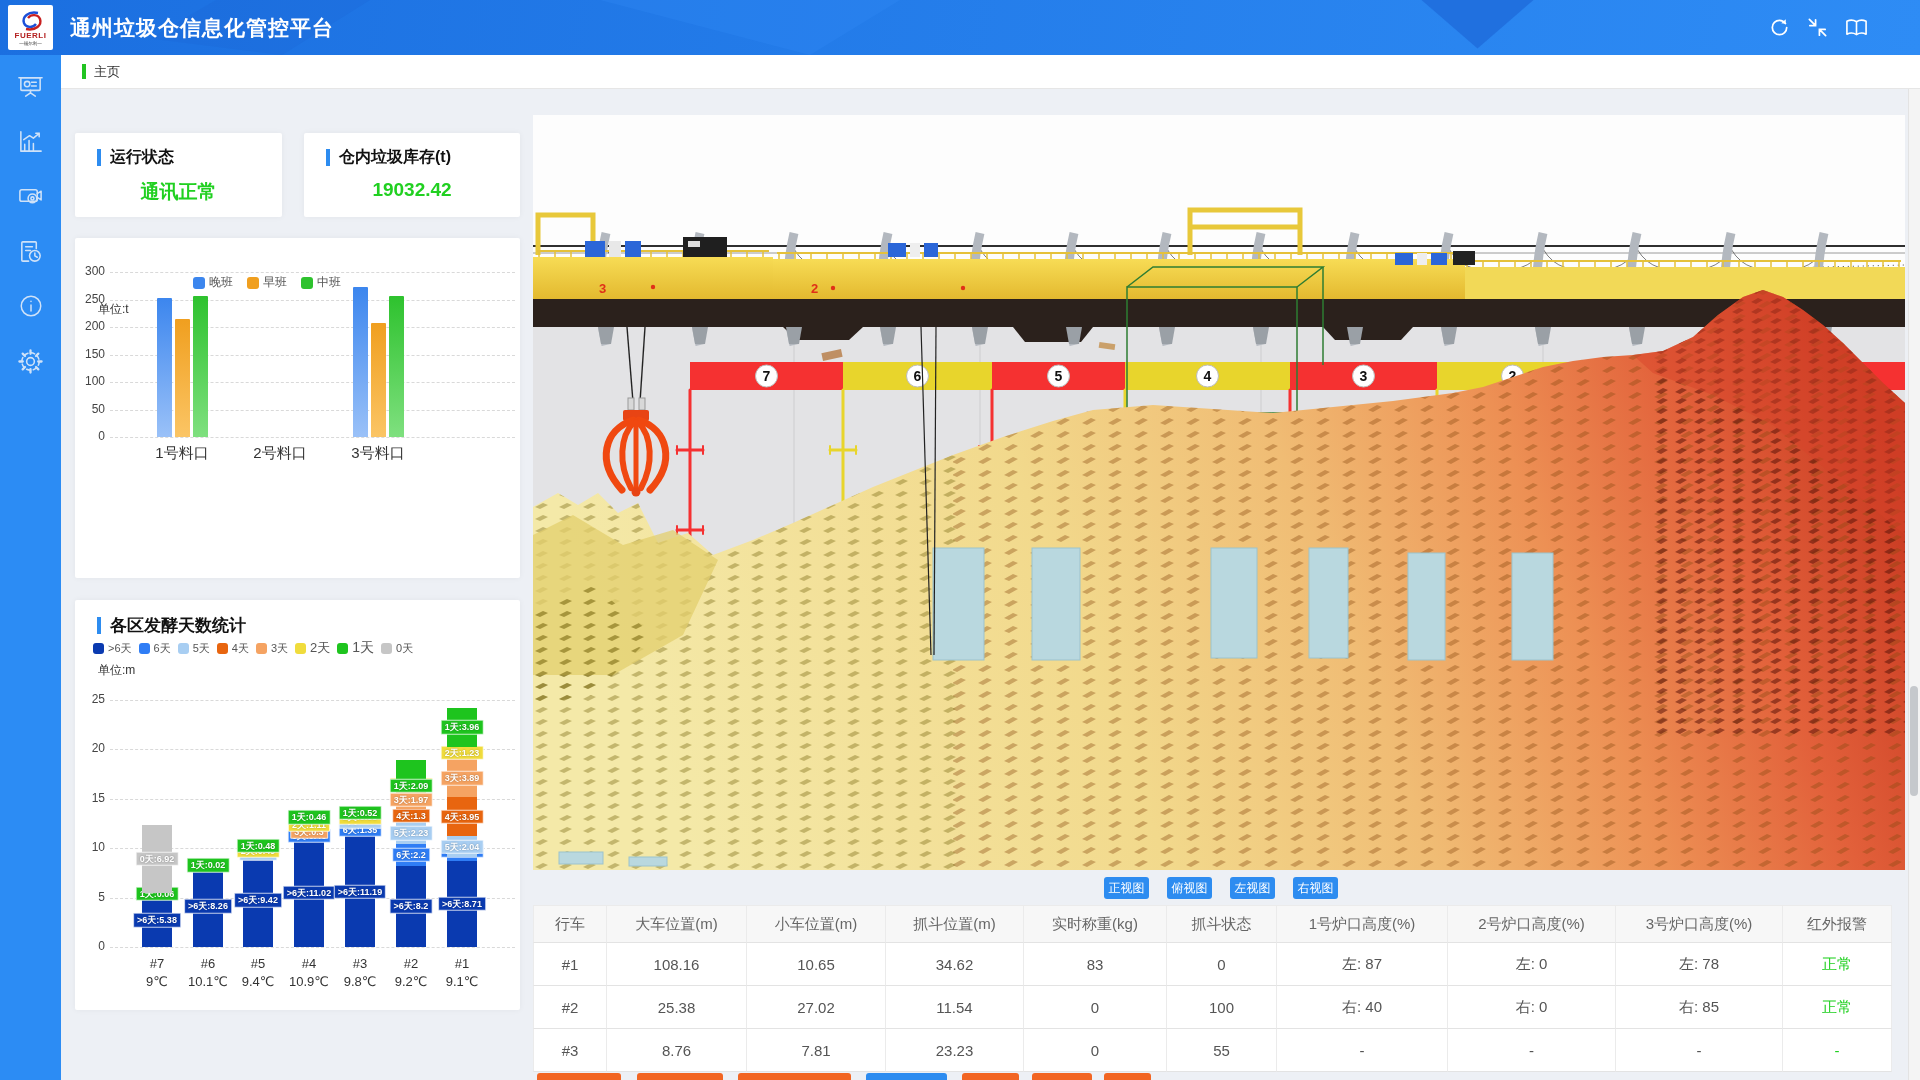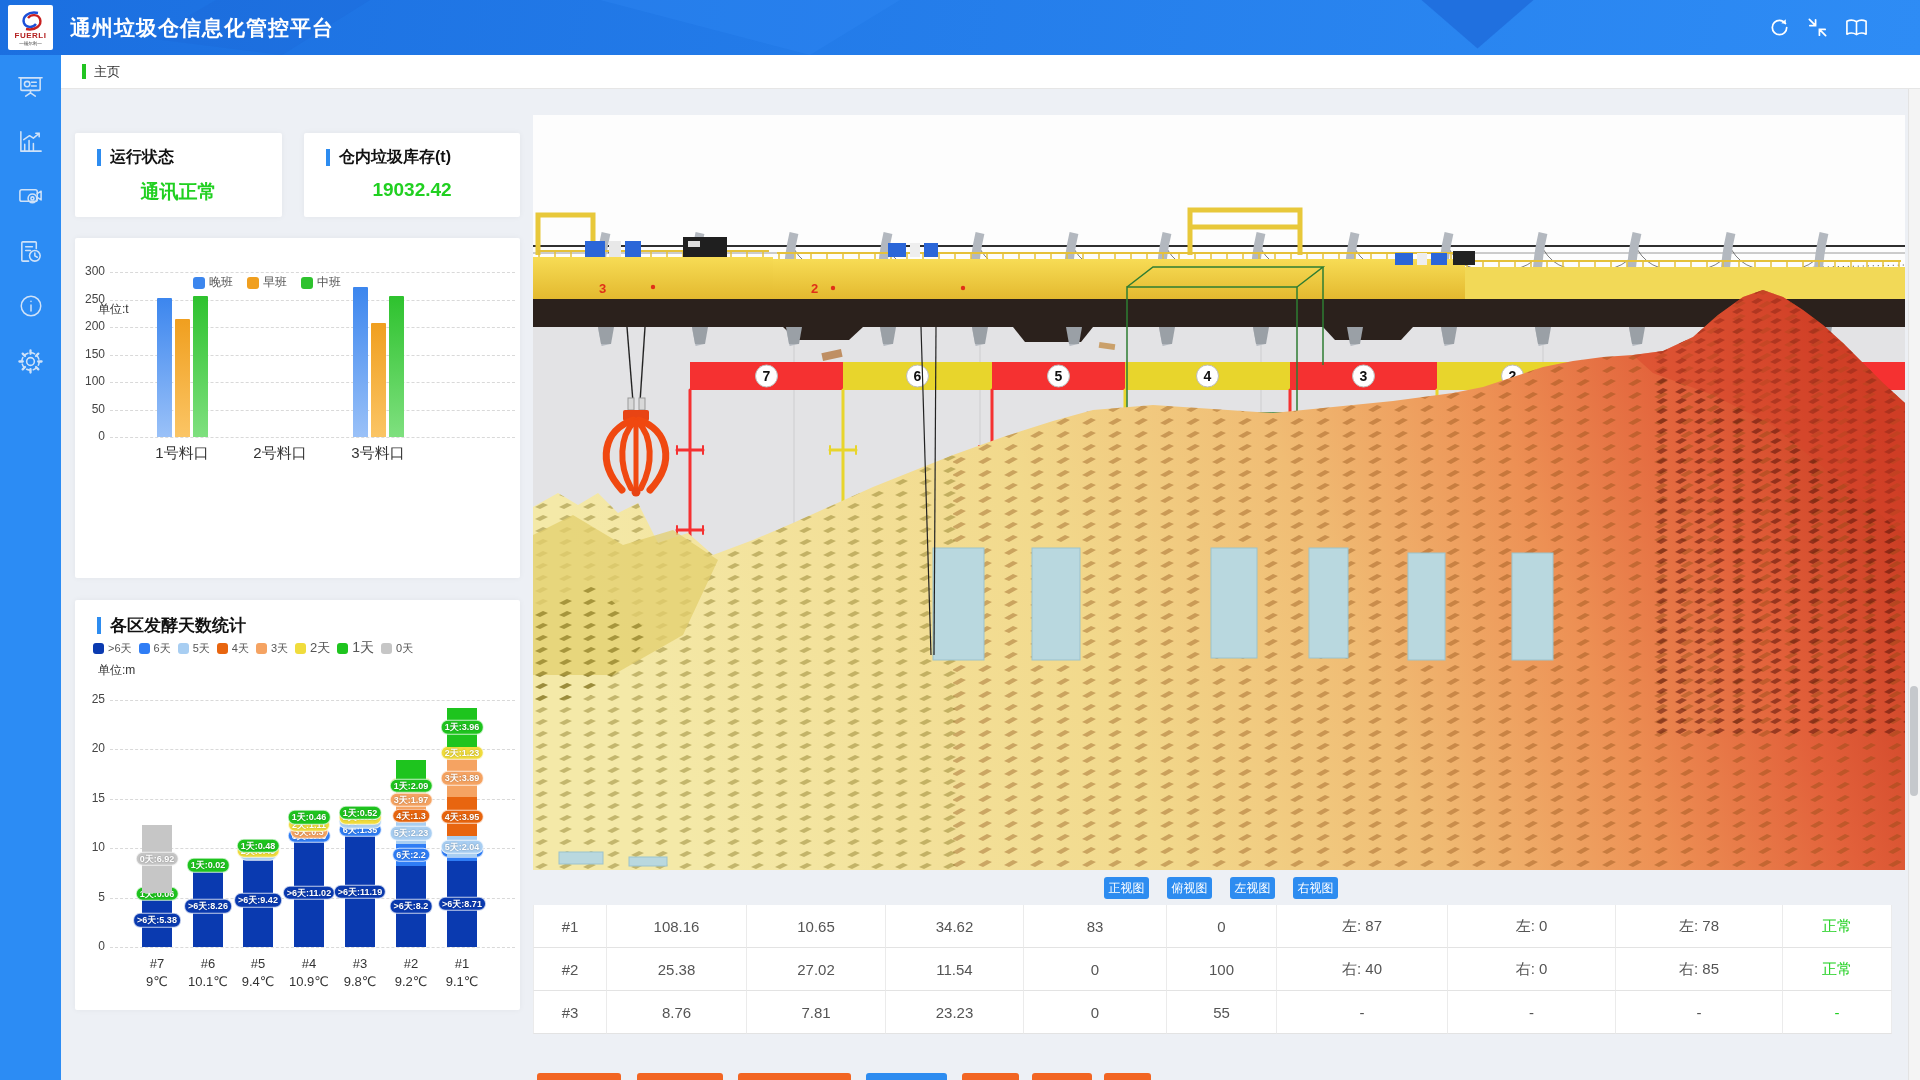--- a/index.html
+++ b/index.html
@@ -48,21 +48,21 @@
   .legend-row { position:absolute; display:flex; }
   .legend-item { display:flex; align-items:center; margin-right:14px; cursor:pointer; }
   .legend-sw { border-radius:3px; margin-right:4px; }
   .unit-label { position:absolute; font-size:12px; color:#333; }
   .grid-line { position:absolute; border-top:1px dashed #d9d9d9; }
   .ytick { position:absolute; font-size:12px; color:#444; width:28px; text-align:right; }
   .c-bar { position:absolute; border-radius:1px 1px 0 0; }
   .cat-label { position:absolute; font-size:15px; color:#333; text-align:center; }
   .seg { position:absolute; }
   .seg-label { position:absolute; transform:translate(-50%,-50%); font-size:9px; font-weight:bold;
-    color:#fff; padding:1px 3px; border-radius:7px; white-space:nowrap; line-height:1.15;
+    color:#fff; padding:1px 3px; border-radius:1px; white-space:nowrap; line-height:1.15;
     border:1px solid rgba(255,255,255,.75); text-shadow:0 0 2px rgba(0,0,0,.35); }
   .cat2-label { position:absolute; font-size:13px; color:#333; text-align:center; line-height:1.35; }
 
   
   .scene { position:absolute; left:533px; top:115px; width:1372px; height:755px; background:#fff; cursor:grab; }
   .scene svg { display:block; }
 
   
   .view-btns { position:absolute; left:1104px; top:877px; display:flex; gap:18px; z-index:5; }
   .view-btn { width:45px; height:22px; background:#2d8cf0; color:#fff; font-size:12px;
@@ -753,20 +753,32 @@
 </div>
 
 <div class="view-btns" id="view-btns">
     <button class="view-btn">正视图</button>
     <button class="view-btn">俯视图</button>
     <button class="view-btn">左视图</button>
     <button class="view-btn">右视图</button>
   </div>
 
 <div class="crane-table">
+  <div class="t-row t-head" id="table-head">
+      <div class="t-cell" style="width: 74px;">行车</div>
+      <div class="t-cell" style="width: 140px;">大车位置(m)</div>
+      <div class="t-cell" style="width: 139px;">小车位置(m)</div>
+      <div class="t-cell" style="width: 138px;">抓斗位置(m)</div>
+      <div class="t-cell" style="width: 143px;">实时称重(kg)</div>
+      <div class="t-cell" style="width: 110px;">抓斗状态</div>
+      <div class="t-cell" style="width: 171px;">1号炉口高度(%)</div>
+      <div class="t-cell" style="width: 168px;">2号炉口高度(%)</div>
+      <div class="t-cell" style="width: 167px;">3号炉口高度(%)</div>
+      <div class="t-cell" style="width: 109px;">红外报警</div>
+    </div>
   <div class="t-body" id="table-body">
       <div class="t-row">
         <div class="t-cell" style="width: 74px;">#1</div>
         <div class="t-cell" style="width: 140px;">108.16</div>
         <div class="t-cell" style="width: 139px;">10.65</div>
         <div class="t-cell" style="width: 138px;">34.62</div>
         <div class="t-cell" style="width: 143px;">83</div>
         <div class="t-cell" style="width: 110px;">0</div>
         <div class="t-cell" style="width: 171px;">左: 87</div>
         <div class="t-cell" style="width: 168px;">左: 0</div>

